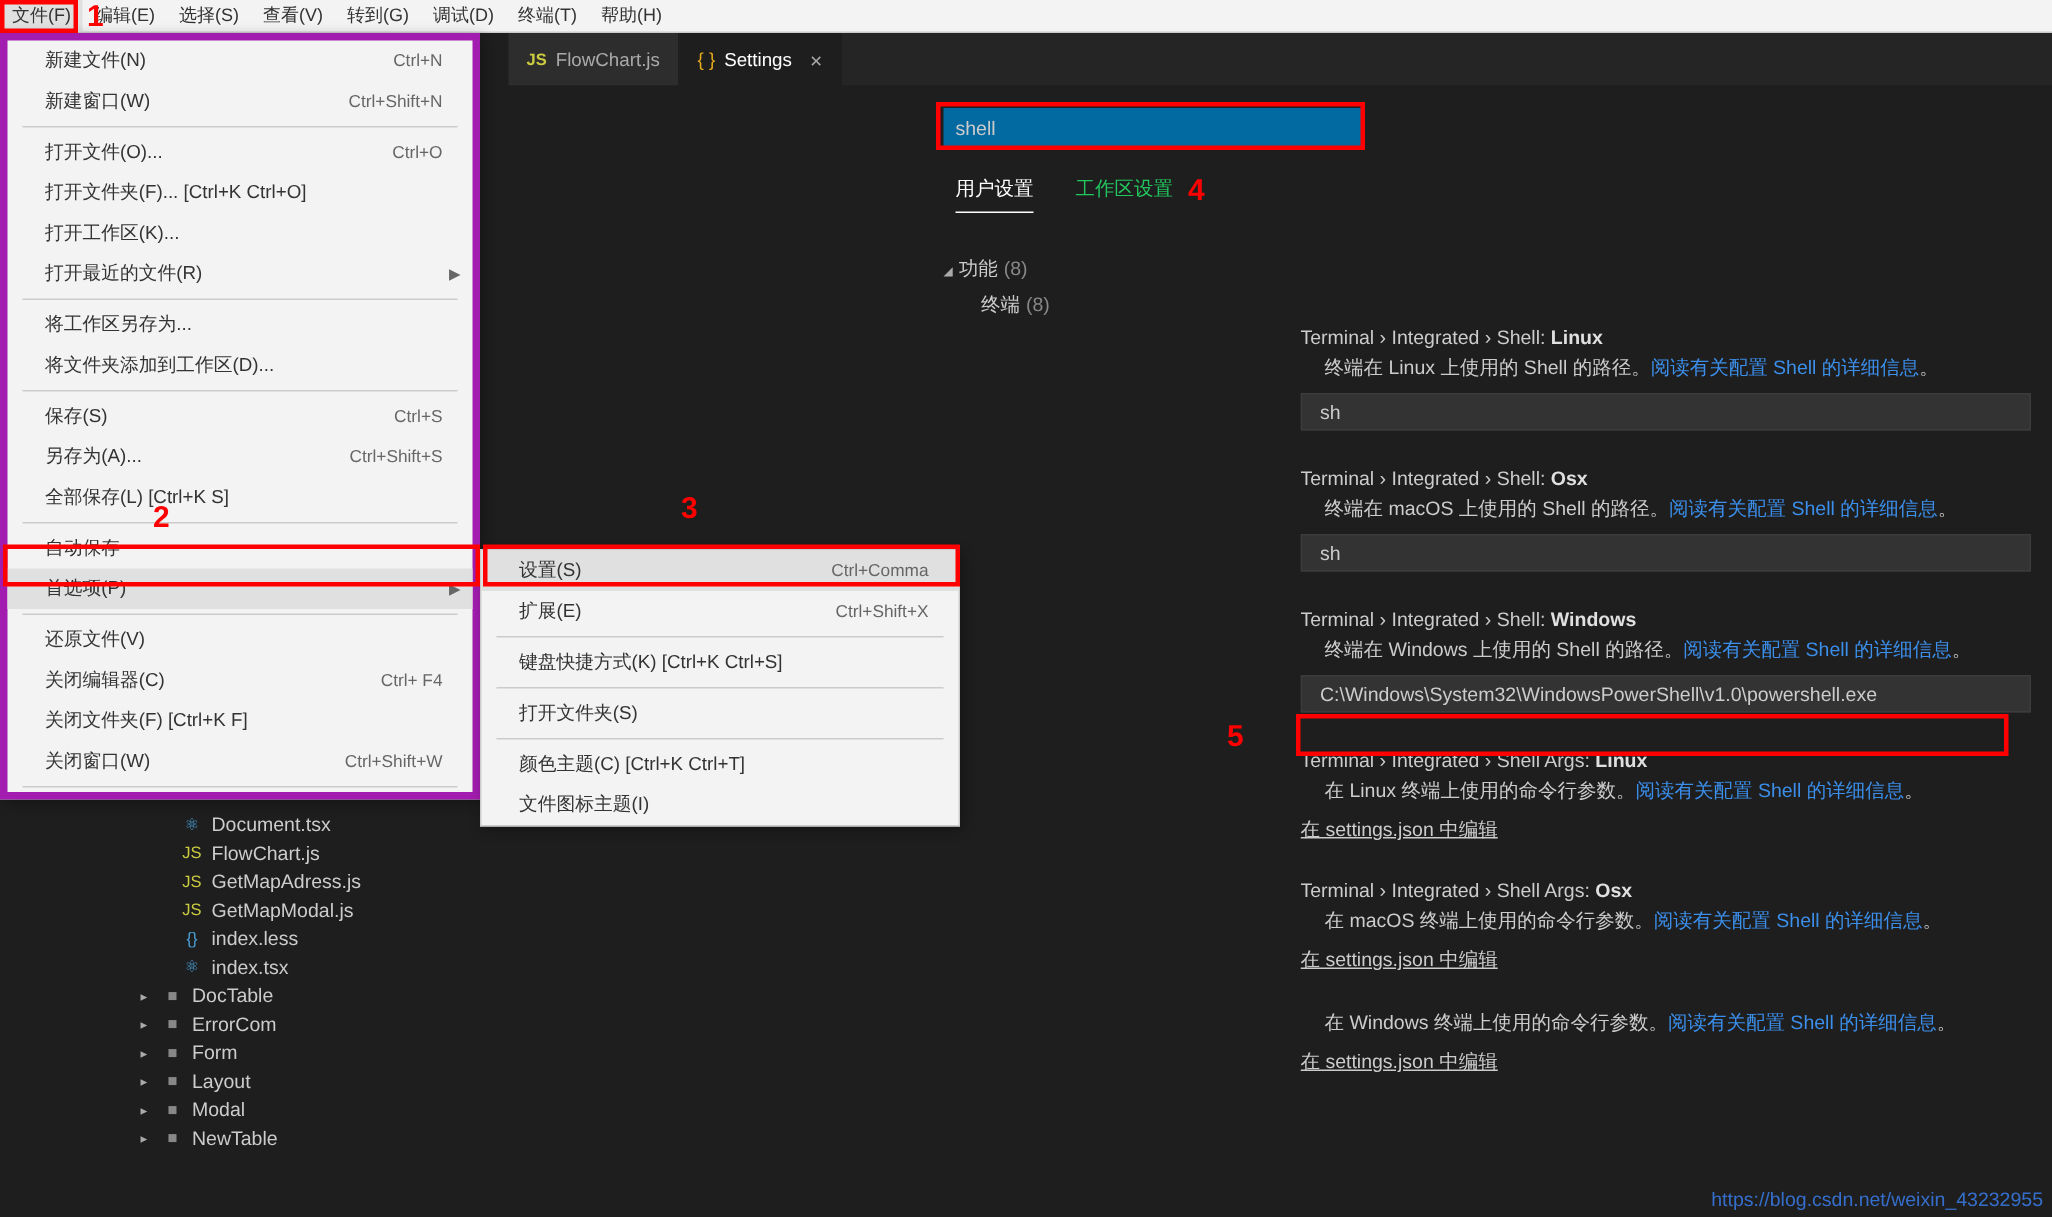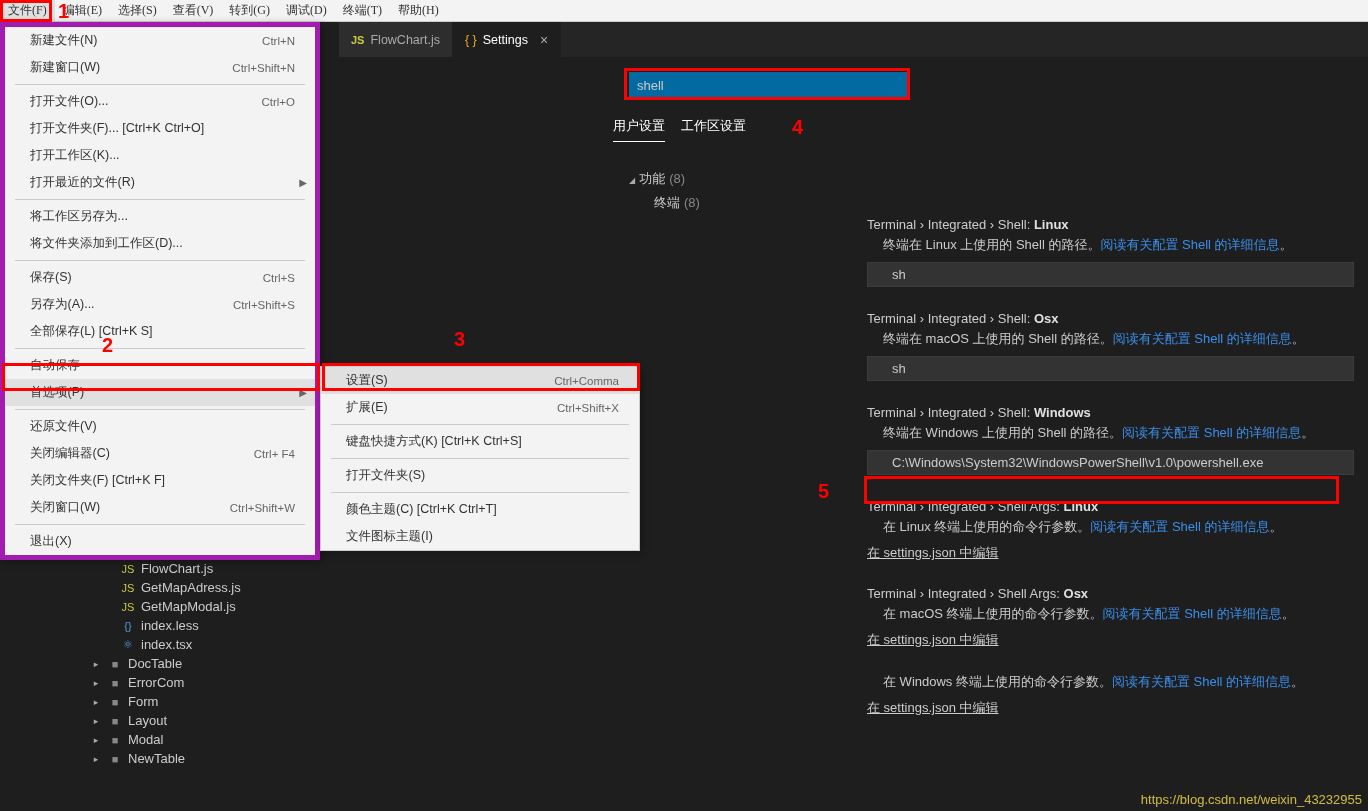--- a/index.html
+++ b/index.html
@@ -1,19 +1,19 @@
 <!DOCTYPE html>
 <html><head>
 <meta charset="utf-8">
 <style>
 * { margin: 0; padding: 0; box-sizing: border-box; font-family: "Segoe UI", "Microsoft YaHei", sans-serif; }
 body { background: #1e1e1e; color: #cccccc; font-size: 13px; width: 1368px; height: 811px; overflow: hidden; position: relative; }
 
 .menubar { background: #f3f3f3; color: #333; height: 22px; display: flex; align-items: center; border-bottom: 1px solid #ccc; position: relative; z-index: 100; }
-.menubar-item { padding: 2px 8px; cursor: pointer; font-size: 12px; font-family: Liberation Serif, serif; }
+.menubar-item { padding: 2px 8px; cursor: pointer; font-size: 12px; }
 .menubar-item.active { background: #e0e0e0; }
 
 .dropdown { position: absolute; top: 22px; left: 0; width: 320px; background: #f3f3f3; color: #333; border: 5px solid #a21caf; box-shadow: 2px 2px 8px rgba(0,0,0,0.3); z-index: 200; font-size: 12.5px; }
 .dropdown-item { display: flex; justify-content: space-between; align-items: center; padding: 5px 20px 5px 25px; cursor: pointer; position: relative; }
 .dropdown-item.selected { background: #e0e0e0; }
 .dropdown-sep { height: 1px; background: #ccc; margin: 3px 10px; }
 .dropdown-shortcut { color: #666; font-size: 11.5px; }
 .dropdown-arrow { position: absolute; right: 8px; font-size: 10px; color: #666; }
 
 .submenu { position: absolute; top: 366px; left: 320px; width: 320px; background: #f3f3f3; color: #333; border: 1px solid #ccc; box-shadow: 2px 2px 8px rgba(0,0,0,0.3); z-index: 210; font-size: 12.5px; }
@@ -28,43 +28,43 @@
 .sidebar-tree { position: absolute; top: 540px; left: 90px; width: 230px; color: #ccc; font-size: 13px; }
 .tree-row { display: flex; align-items: center; padding: 2px 0 2px 0; gap: 5px; cursor: pointer; }
 .tree-row .chev { width: 12px; color: #aaa; font-size: 9px; text-align: center; }
 .tree-row .folder { color: #888; }
 .tree-row .react { color: #4aa0d8; }
 .tree-row .js { color: #cbcb41; }
 .tree-row .less { color: #4aa0d8; }
 
 .settings-pane { position: absolute; top: 57px; left: 339px; right: 0; bottom: 0; background: #1e1e1e; overflow: hidden; }
 .search-box { position: absolute; top: 15px; left: 290px; width: 280px; height: 26px; background: #0369a1; color: #ccc; border: none; padding: 0 8px; font-size: 13px; }
-.tabs-row { position: absolute; top: 60px; left: 274px; display: flex; gap: 16px; font-size: 13px; }
-.tabs-row .stab { padding-bottom: 6px; color: #ffffff; cursor: pointer; }
+.tabs-row { position: absolute; top: 60px; left: 298px; display: flex; gap: 28px; font-size: 13px; }
+.tabs-row .stab { padding-bottom: 6px; color: #22c55e; cursor: pointer; }
 .tabs-row .stab.active { color: #fff; border-bottom: 1px solid #fff; }
 
 .toc { position: absolute; top: 110px; left: 290px; width: 220px; font-size: 13px; }
 .toc-row { padding: 3px 0; color: #ccc; cursor: pointer; }
 .toc-count { color: #888; margin-left: 4px; }
 .toc-sub { padding-left: 25px; }
 .toc-caret { font-size: 8px; margin-right: 4px; color: #aaa; }
 
 .content { position: absolute; top: 160px; left: 528px; right: 14px; bottom: 0; overflow-y: auto; }
 .setting { margin-bottom: 24px; }
 .setting-title { color: #ccc; font-size: 13px; margin-bottom: 4px; }
 .setting-title .bold { font-weight: 600; color: #e0e0e0; }
 .setting-desc { color: #ccc; font-size: 13px; margin-bottom: 8px; margin-left: 16px; }
 .setting-desc .link { color: #3b8eea; cursor: pointer; }
-.setting-input { background: #333333; color: #ccc; border: 1px solid #3c3c3c; padding: 4px 24px; width: 100%; font-size: 13px; }
+.setting-input { background: #333333; color: #ccc; border: 1px solid #3c3c3c; padding: 4px 12px; width: 100%; font-size: 13px; }
 .setting-editlink { color: #ccc; text-decoration: underline; cursor: pointer; font-size: 13px; }
 
 .red-box { position: absolute; border: 3px solid #ff0000; pointer-events: none; z-index: 500; }
 .red-num { position: absolute; color: #ff0000; font-weight: bold; font-size: 20px; z-index: 501; pointer-events: none; }
 
-.watermark { position: absolute; bottom: 4px; right: 6px; color: #fde047; font-size: 13px; opacity: 0.8; z-index: 600; }
+.watermark { position: absolute; bottom: 4px; right: 6px; color: #3b82f6; font-size: 13px; opacity: 0.8; z-index: 600; }
 </style>
 </head>
 <body>
 
 <div class="menubar">
   <div class="menubar-item active">文件(F)</div>
   <div class="menubar-item">编辑(E)</div>
   <div class="menubar-item">选择(S)</div>
   <div class="menubar-item">查看(V)</div>
   <div class="menubar-item">转到(G)</div>
@@ -133,23 +133,20 @@
       <span class="dropdown-shortcut">Ctrl+  F4</span>
     </div>
   <div class="dropdown-item">
       <span>关闭文件夹(F) [Ctrl+K F]</span>
     </div>
   <div class="dropdown-item">
       <span>关闭窗口(W)</span>
       <span class="dropdown-shortcut">Ctrl+Shift+W</span>
     </div>
   <div class="dropdown-sep"></div>
-  <div class="dropdown-item">
-      <span>退出(X)</span>
-    </div>
 </div>
 
 <div class="submenu">
   <div class="dropdown-item selected">
       <span>设置(S)</span>
       <span class="dropdown-shortcut">Ctrl+Comma</span>
     </div>
   <div class="dropdown-item">
       <span>扩展(E)</span>
       <span class="dropdown-shortcut">Ctrl+Shift+X</span>

